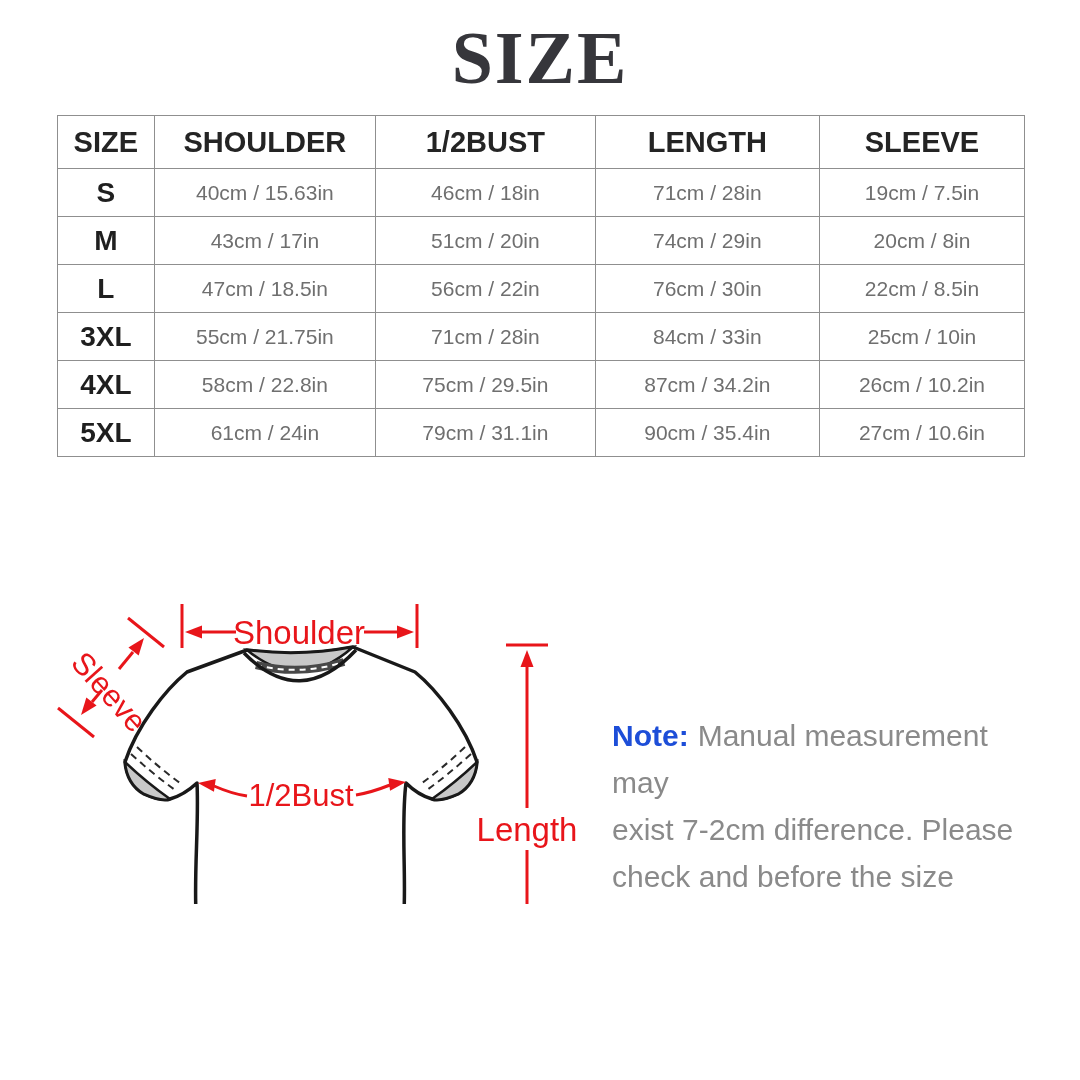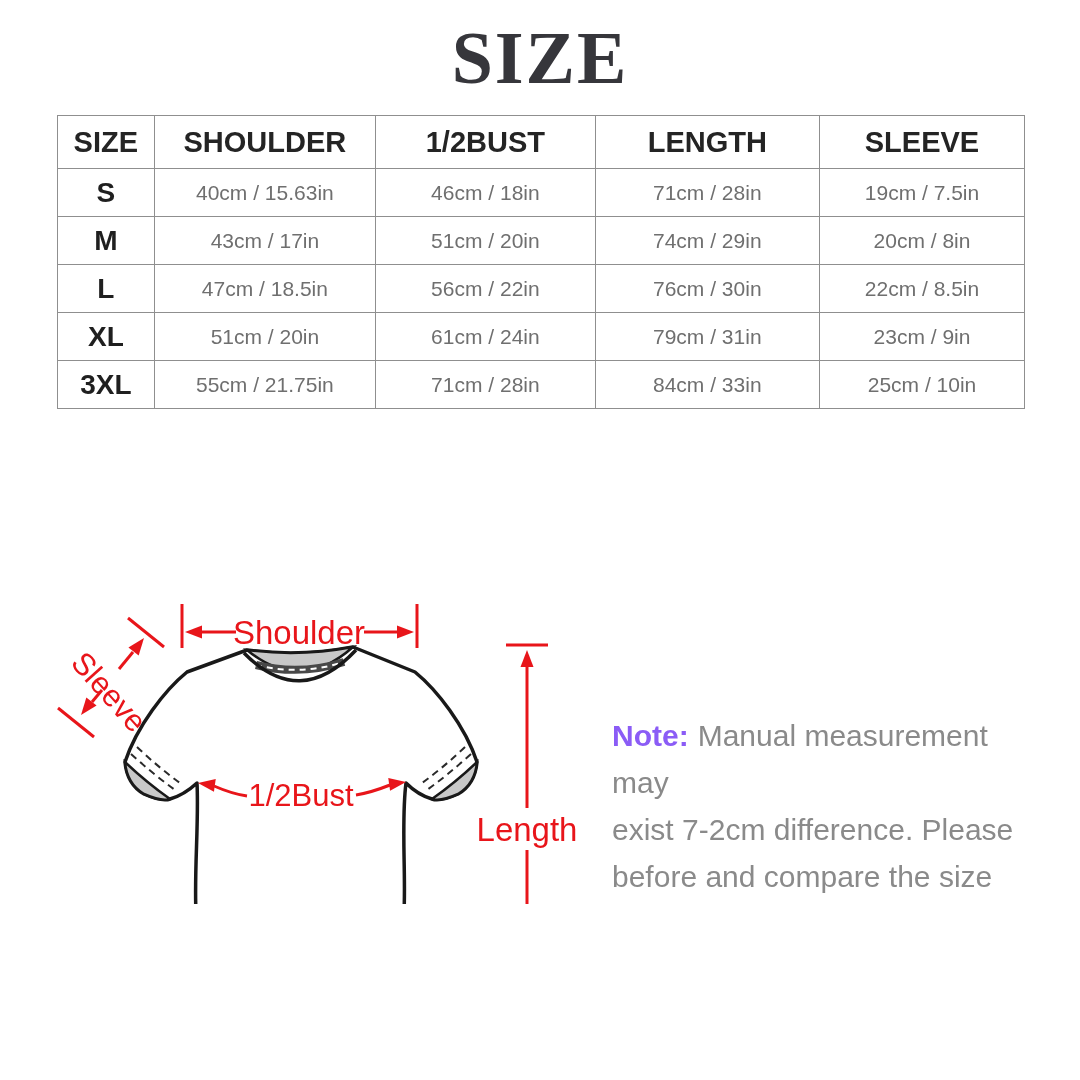--- a/index.html
+++ b/index.html
@@ -28,21 +28,21 @@
   }
   .size-table td { height:47px; font-size:21px; color:#6f6f6f; font-weight:normal; }
   .size-table td.size-col { font-weight:bold; color:#1f1f1f; font-size:28px; }
   .diagram {
     position:absolute; left:0; top:580px; width:600px; height:500px;
   }
   .note {
     position:absolute; left:612px; top:712px; width:430px;
     font-size:30px; line-height:47px; color:#8a8a8a;
   }
-  .note .note-label { font-weight:bold; color:#8b5cf6; margin-right:9px;margin-top:19px; }
+  .note .note-label { font-weight:bold; color:#1d4ed8; margin-right:9px;margin-top:19px; }
 </style>
 </head>
 <body>
 
 <div class="page">
 
   <h1 class="title">SIZE</h1>
 
   <table class="size-table">
     <colgroup>
@@ -75,32 +75,39 @@
       <td>20cm / 8in</td>
     </tr>
     <tr>
       <td class="size-col">L</td>
       <td>47cm / 18.5in</td>
       <td>56cm / 22in</td>
       <td>76cm / 30in</td>
       <td>22cm / 8.5in</td>
     </tr>
     <tr>
-      <td class="size-col">XL</td>
-      <td>51cm / 20in</td>
-      <td>61cm / 24in</td>
-      <td>79cm / 31in</td>
-      <td>23cm / 9in</td>
-    </tr>
-    <tr>
       <td class="size-col">3XL</td>
       <td>55cm / 21.75in</td>
       <td>71cm / 28in</td>
       <td>84cm / 33in</td>
       <td>25cm / 10in</td>
+    </tr>
+    <tr>
+      <td class="size-col">4XL</td>
+      <td>58cm / 22.8in</td>
+      <td>75cm / 29.5in</td>
+      <td>87cm / 34.2in</td>
+      <td>26cm / 10.2in</td>
+    </tr>
+    <tr>
+      <td class="size-col">5XL</td>
+      <td>61cm / 24in</td>
+      <td>79cm / 31.1in</td>
+      <td>90cm / 35.4in</td>
+      <td>27cm / 10.6in</td>
     </tr>
   </tbody>
     </table>
 
   <svg class="diagram" viewBox="0 0 600 500" xmlns="http://www.w3.org/2000/svg">
 
     <g fill="none" stroke="#e0e0e0" stroke-linecap="round">
       <path d="M152,150 Q162,176 155,198" stroke-width="7"></path>
       <path d="M431,128 Q444,162 437,194" stroke-width="6"></path>
       <path d="M451,150 Q441,176 448,200" stroke-width="6"></path>
@@ -191,16 +198,16 @@
       <text x="301" y="215" font-size="31" dominant-baseline="central">1/2Bust</text>
       <text x="527" y="249" font-size="33" dominant-baseline="central">Length</text>
     </g>
   </svg>
 
   <div class="note">
     <div>
       <span class="note-label">Note:</span><span>Manual measurement may</span>
     </div>
     <div>exist 7-2cm difference. Please</div>
-    <div>before and compare the size</div>
+    <div>check and before the size</div>
   </div>
 
 </div>
 
 </body></html>

